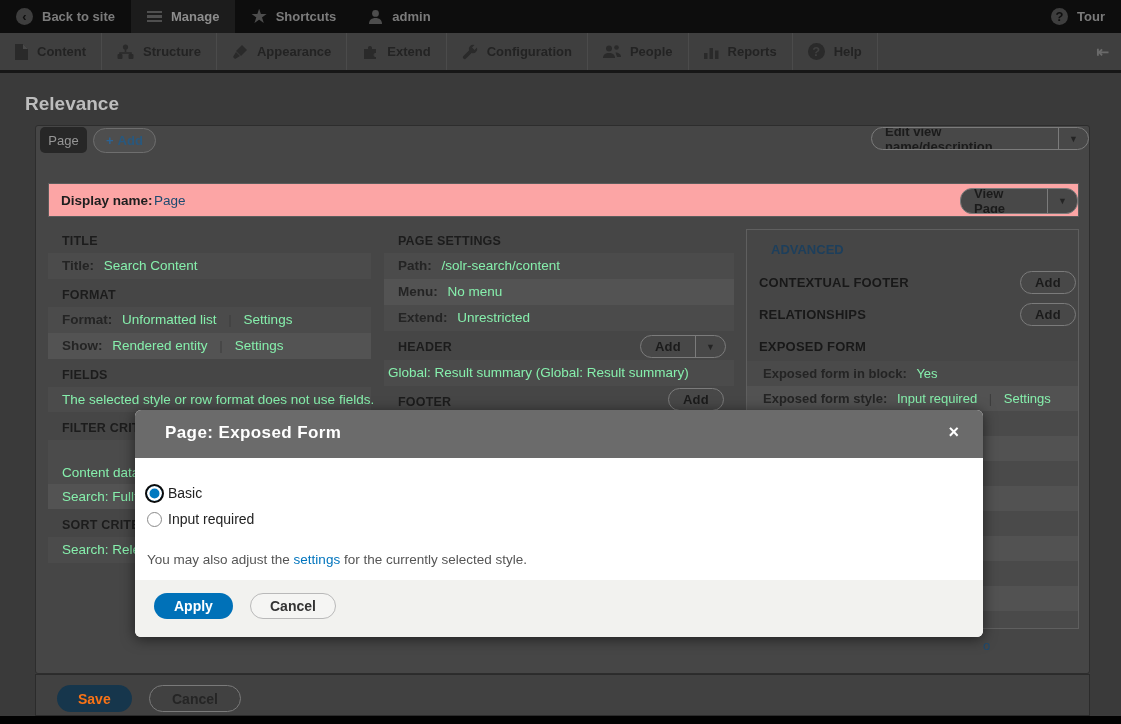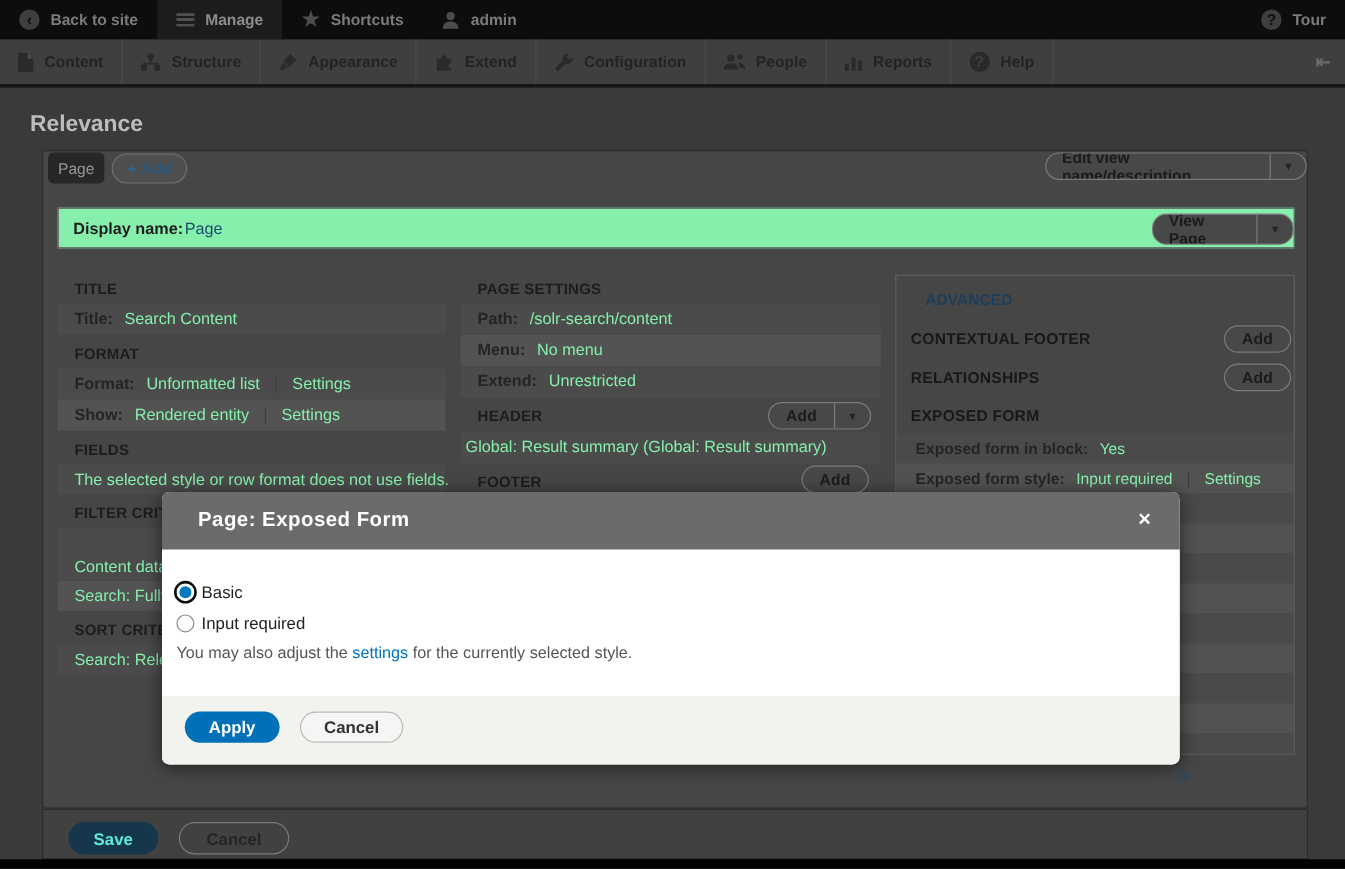--- a/index.html
+++ b/index.html
@@ -28,21 +28,21 @@
   .views-container { position:absolute; left:35px; top:125px; width:1055px; height:549px; background:#464646; border:1px solid #2d2d2d; border-radius:3px; }
 
   .tab-page { position:absolute; left:4px; top:1px; width:47px; height:26px; background:#272727; border-radius:5px; color:#969696; font-size:13px; display:flex; align-items:center; justify-content:center; cursor:pointer; }
   .btn-add-display { position:absolute; left:57px; top:2px; height:25px; padding:0 12px; background:#4e4e4e; border:1px solid #6e6e6e; border-radius:13px; display:flex; align-items:center; gap:4px; font-size:13px; font-weight:bold; color:#28587e; cursor:pointer; }
   .btn-add-display .plus { color:#2b6496; font-weight:bold; }
 
   .pill-btn { position:absolute; height:23px; background:#484848; border:1px solid #7b7b7b; border-radius:12px; display:flex; align-items:stretch; font-size:13px; font-weight:bold; color:#1b1b1b; cursor:pointer; overflow:hidden; }
   .pill-main { display:flex; align-items:center; padding:0 13px; }
   .pill-arrow { display:flex; align-items:center; padding:0 10px; border-left:1px solid #7b7b7b; font-size:9px; color:#242424; }
 
-  .display-bar { position:absolute; left:12px; top:47px; width:1031px; height:34px; background:#86efac; border:1px solid #5c5c5c; }
+  .display-bar { position:absolute; left:12px; top:57px; width:1031px; height:34px; background:#fca5a5; border:1px solid #5c5c5c; }
   .display-bar .lbl { position:absolute; left:12px; top:9px; font-size:13.5px; font-weight:bold; color:#1e1e1e; }
   .display-bar .val { position:absolute; left:105px; top:9px; font-size:13.5px; color:#1c4a70; cursor:pointer; }
 
   
   .col { position:absolute; top:100px; }
   .col-left  { left:12px;  width:323px; }
   .col-mid   { left:348px; width:350px; }
   .sec-h { height:28px; padding:9px 0 0 14px; font-size:12.5px; font-weight:bold; color:#1c1c1c; letter-spacing:.2px; position:relative; }
   .sec-h.first { height:27px; padding-top:8px; }
   .vrow { height:26px; padding:5px 0 0 14px; background:#4b4b4b; font-size:13.5px; color:#262626; position:relative; white-space:nowrap; }
@@ -61,35 +61,35 @@
   .adv-sub { height:25px; padding:5px 0 0 16px; font-size:13px; color:#242424; background:#4a4a4a; white-space:nowrap; }
   .adv-sub.alt { background:#525252; }
   .adv-sub b { font-weight:bold; }
   .stripe { height:25px; }
   .stripe.a { background:#4a4a4a; }
   .stripe.b { background:#525252; }
   .partial-o { position:absolute; left:947px; top:512px; font-size:13px; color:#1c4a70; z-index:5; }
 
   
   .actions-bar { position:absolute; left:35px; top:674px; width:1055px; height:42px; background:#414141; border:1px solid #2b2b2b; }
-  .btn-save { position:absolute; left:21px; top:10px; height:27px; padding:0 21px; background:#16364c; border:none; border-radius:15px; color:#5eead4; font-size:14px; font-weight:bold; cursor:pointer; }
+  .btn-save { position:absolute; left:21px; top:10px; height:27px; padding:0 21px; background:#16364c; border:none; border-radius:15px; color:#f97316; font-size:14px; font-weight:bold; cursor:pointer; }
   .btn-cancel-page { position:absolute; left:113px; top:10px; height:27px; padding:0 22px; background:transparent; border:1px solid #7a7a7a; border-radius:15px; color:#252525; font-size:14px; font-weight:bold; cursor:pointer; }
   .bottom-strip { position:absolute; left:0; top:716px; width:1121px; height:8px; background:#020202; }
 
   
   .modal { position:absolute; left:135px; top:410px; width:848px; height:227px; z-index:100; border-radius:6px; box-shadow:0 2px 14px rgba(0,0,0,.55); background:#fff; }
   .modal-header { height:48px; background:#6b6b6b; border-radius:6px 6px 0 0; position:relative; }
   .modal-title { position:absolute; left:30px; top:13px; color:#fff; font-size:17px; font-weight:bold; letter-spacing:.4px; }
   .modal-close { position:absolute; right:24px; top:13px; color:#fff; font-size:18px; font-weight:bold; cursor:pointer; line-height:1; }
   .modal-body { height:122px; background:#fff; padding:24px 0 0 12px; }
   .radio-row { display:flex; align-items:center; height:22px; margin-bottom:4px; }
   .radio { width:15px; height:15px; border:1px solid #8a8a8a; border-radius:50%; background:#fff; display:inline-block; flex:none; cursor:pointer; }
   .radio.checked { width:19px; height:19px; border:2px solid #0b0b0b; box-shadow:inset 0 0 0 2.5px #fff; background:#0079c0; margin:-2px; }
   .radio-label { font-size:14px; color:#222; margin-left:6px; }
-  .modal-note { margin-top:6px; font-size:13.5px; color:#555; }
+  .modal-note { margin-top:22px; font-size:13.5px; color:#555; }
   .modal-note a { color:#0074bd; text-decoration:none; cursor:pointer; }
   .modal-footer { height:57px; background:#f2f2ef; border-radius:0 0 6px 6px; position:relative; }
   .btn-apply { position:absolute; left:19px; top:13px; height:26px; padding:0 20px; background:#0071b8; border:none; border-radius:14px; color:#fff; font-size:14px; font-weight:bold; cursor:pointer; }
   .btn-cancel { position:absolute; left:115px; top:13px; height:26px; padding:0 19px; background:#f5f5f3; border:1px solid #b9b9b9; border-radius:14px; color:#333; font-size:14px; font-weight:bold; cursor:pointer; }
 
   svg { display:block; }
 </style>
 </head>
 <body>
 

